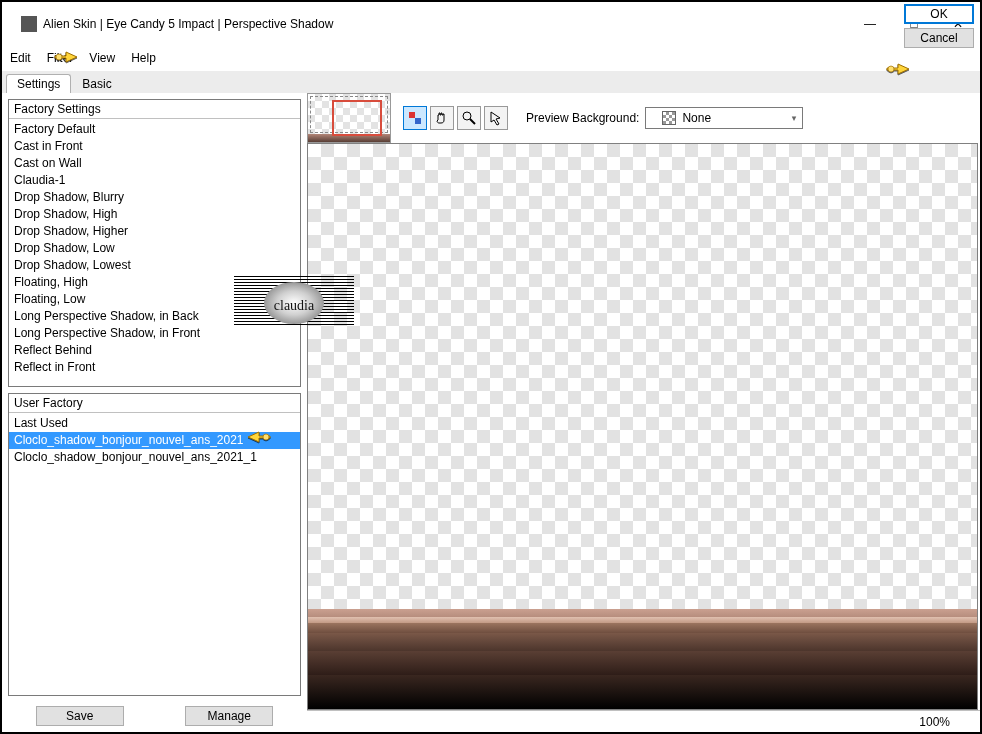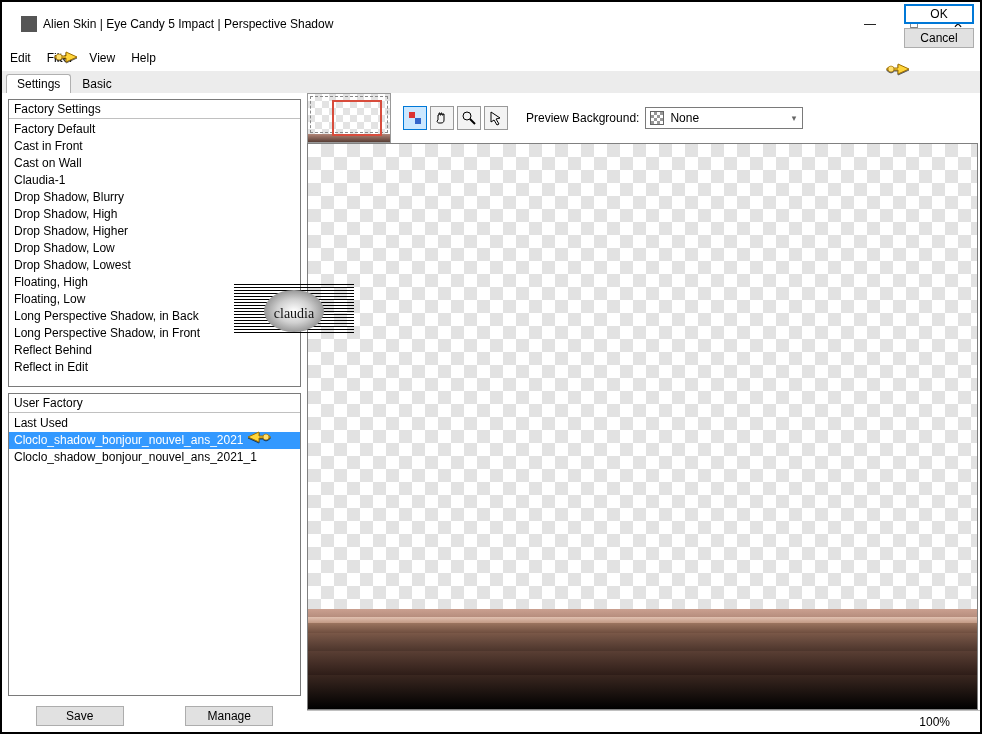--- a/index.html
+++ b/index.html
@@ -173,21 +173,21 @@
     display: flex; align-items: center; justify-content: center;
     font-size: 13px;
   }
   .toolbtn.active { background:#cce8ff; border-color:#0078d7;}
   .lbl { margin-right: 6px; }
   .combo {
     border: 1px solid #7a7a7a;
     height: 22px;
     width: 158px;
     display: flex; align-items: center;
-    padding-left: 4px;
+    padding-left: 16px;
     position: relative;
     background: #fff;
   }
   .combo .swatch {
     width: 14px; height: 14px;
     border: 1px solid #666;
     margin-right: 6px;
     background-image:
       linear-gradient(45deg,#999 25%,transparent 25%,transparent 75%,#999 75%),
       linear-gradient(45deg,#999 25%,transparent 25%,transparent 75%,#999 75%);
@@ -262,21 +262,21 @@
     position: absolute;
     width: 26px; height: 18px;
     pointer-events: none;
     z-index: 50;
     filter: drop-shadow(0 1px 0 rgba(0,0,0,.6));
   }
 
   
   .watermark {
     position: absolute;
-    top: 280px; left: 232px;
+    top: 272px; left: 232px;
     width: 120px; height: 51px;
     pointer-events: none;
     z-index: 40;
   }
   .watermark .lines {
     position: absolute; inset: 0;
     background: repeating-linear-gradient(0deg,#000 0 1px, transparent 1px 3px);
   }
   .watermark .badge {
     position: absolute;
@@ -337,21 +337,21 @@
           <div class="listitem">Drop Shadow, Blurry</div>
           <div class="listitem">Drop Shadow, High</div>
           <div class="listitem">Drop Shadow, Higher</div>
           <div class="listitem">Drop Shadow, Low</div>
           <div class="listitem">Drop Shadow, Lowest</div>
           <div class="listitem">Floating, High</div>
           <div class="listitem">Floating, Low</div>
           <div class="listitem">Long Perspective Shadow, in Back</div>
           <div class="listitem">Long Perspective Shadow, in Front</div>
           <div class="listitem">Reflect Behind</div>
-          <div class="listitem">Reflect in Edit</div>
+          <div class="listitem">Reflect in Front</div>
         </div>
       </div>
 
       <div class="listbox user">
         <div class="listheader">User Factory</div>
         <div class="listcontent">
           <div class="listitem">Last Used</div>
           <div class="listitem selected">Cloclo_shadow_bonjour_nouvel_ans_2021</div>
           <div class="listitem">Cloclo_shadow_bonjour_nouvel_ans_2021_1</div>
         </div>

